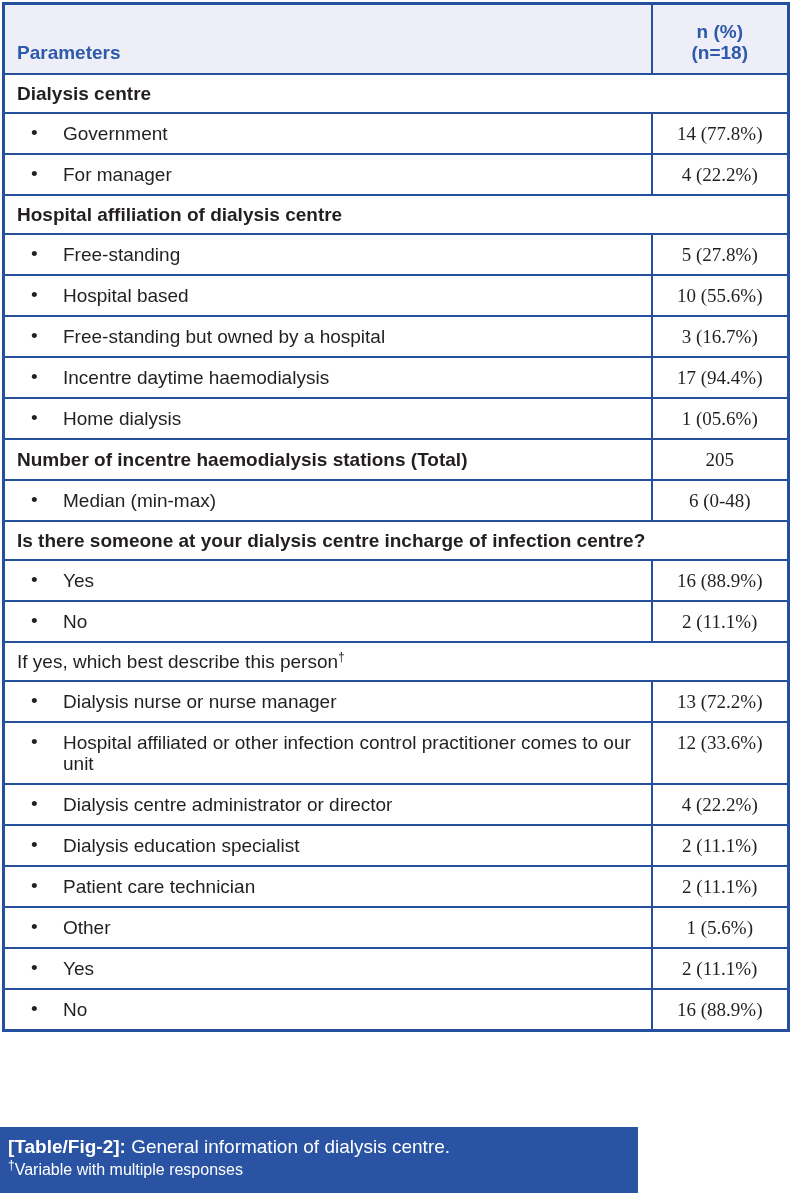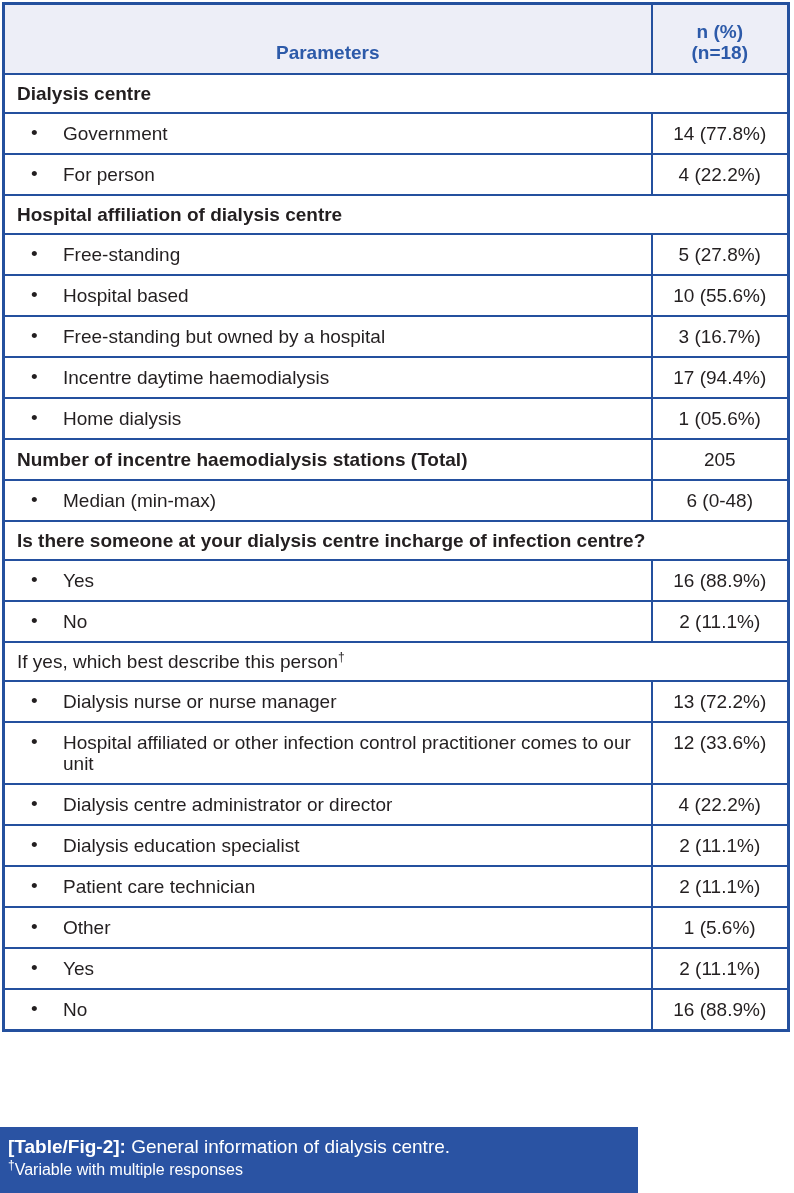--- a/index.html
+++ b/index.html
@@ -24,21 +24,21 @@
     line-height: 21px;
   }
   table.fig-table col.c1 { width: 648px; }
   table.fig-table th, table.fig-table td {
     border: 2px solid #24509e;
   }
   th.h-params {
     background: #edeef7;
     color: #2d5aa9;
     font-weight: bold;
-    text-align: center;
+    text-align: left;
     vertical-align: bottom;
     height: 70px;
     padding: 6px 12px 10px 12px;
     font-size: 19px;
   }
   th.h-n {
     background: #edeef7;
     color: #2d5aa9;
     font-weight: bold;
     text-align: center;
@@ -67,20 +67,21 @@
     padding: 9px 12px;
     background: #ffffff;
     vertical-align: top;
   }
   td.bold { font-weight: bold; }
   td.value {
     text-align: center;
     padding: 9px 4px;
     background: #ffffff;
     vertical-align: top;
+    font-family: Liberation Serif, serif;
   }
   sup { font-size: 12px; line-height: 0; }
   .caption-bar {
     margin-top: auto;
     width: 638px;
     min-height: 66px;
     background: #2a53a3;
     color: #ffffff;
     padding: 8px 10px 8px 8px;
   }
@@ -109,21 +110,21 @@
       </thead>
       <tbody id="rows">
           <tr>
             <td colspan="2" class="section"><span>Dialysis centre</span></td>
           </tr>
           <tr>
             <td class="label"><span class="bullet">•</span><span>Government</span></td>
             <td class="value">14 (77.8%)</td>
           </tr>
           <tr>
-            <td class="label"><span class="bullet">•</span><span>For person</span></td>
+            <td class="label"><span class="bullet">•</span><span>For manager</span></td>
             <td class="value">4 (22.2%)</td>
           </tr>
           <tr>
             <td colspan="2" class="section"><span>Hospital affiliation of dialysis centre</span></td>
           </tr>
           <tr>
             <td class="label"><span class="bullet">•</span><span>Free-standing</span></td>
             <td class="value">5 (27.8%)</td>
           </tr>
           <tr>

